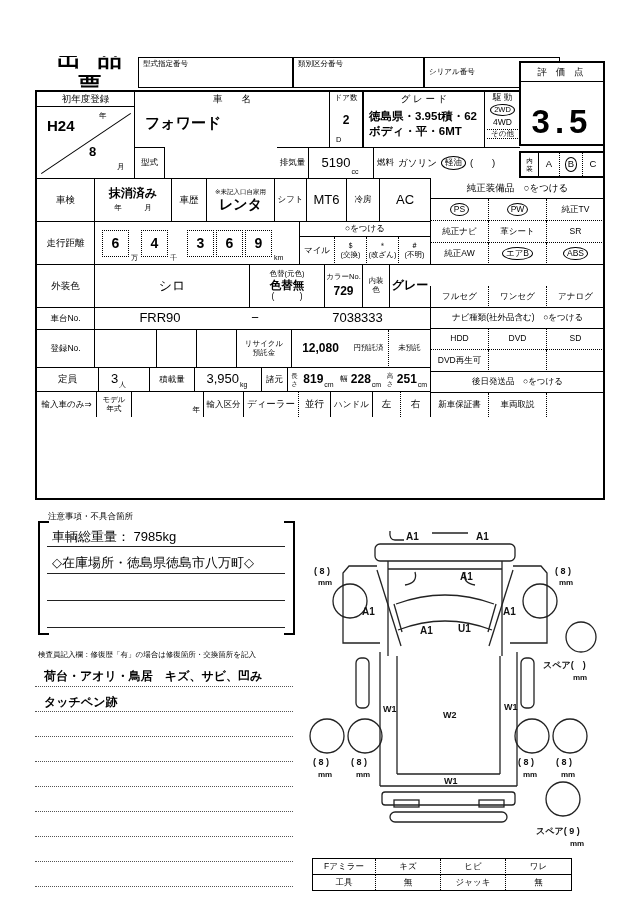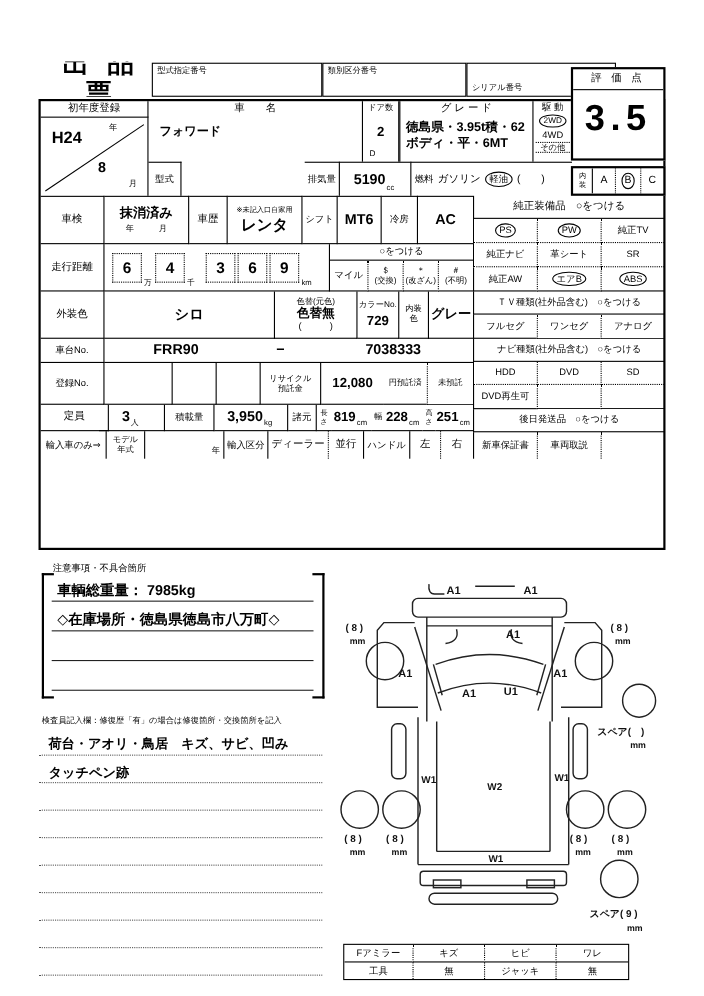--- a/index.html
+++ b/index.html
@@ -9,21 +9,21 @@
      text-align:center;line-height:1.15;overflow:hidden}
   .col{flex-direction:column}
   .jl{justify-content:flex-start;text-align:left}
   .b1{border:1px solid #000}.b2{border:2px solid #000}
   .br{border-right:1px solid #000}.bb{border-bottom:1px solid #000}
   .bt{border-top:1px solid #000}.bl{border-left:1px solid #000}
   .brd{border-right:1px dotted #000}.bld{border-left:1px dotted #000}.bbd{border-bottom:1px dotted #000}
   .s6{font-size:6.5px}.s7{font-size:7.5px}.s8{font-size:8.5px}.s9{font-size:9.5px}
   .bold{font-weight:bold}
   .v11{font-size:11.5px;font-weight:bold}.v12{font-size:12px;font-weight:bold}
-  .v13{font-size:13px;font-weight:bold}.v14{font-size:14px;font-weight:bold}
+  .v13{font-size:13px;font-weight:normal}.v14{font-size:14px;font-weight:bold}
   .pre{white-space:pre-line}
   .circ{border:1.5px solid #000;border-radius:50%;padding:0 3px;display:inline-block;line-height:1.35}
   .digit{border:1px dotted #000;width:27px;height:27px;display:flex;align-items:center;justify-content:center;
          font-size:14px;font-weight:bold;margin:0 1px;box-sizing:border-box}
   .unit{font-size:7px;align-self:flex-end;margin:0 2px 2px 1px}
   .wline{position:absolute;border-bottom:1.5px solid #222;height:0}
   .dotl{position:absolute;border-bottom:1.5px dotted #555;height:0}
   svg text{font-family:"Liberation Sans","DejaVu Sans",sans-serif;font-weight:bold;fill:#111}
 </style>
 </head>
@@ -31,37 +31,37 @@
 
 <div id="page">
 
   <div class="c bold" style="left:42px;top:56px;width:100px;height:32px;font-size:24px;letter-spacing:5px">出 品 票</div>
   <div class="c b1 jl" style="left:138px;top:57px;width:155px;height:31px;align-items:flex-start;padding:2px 4px">
     <span class="s7">型式指定番号</span>
   </div>
   <div class="c b1 jl" style="left:293px;top:57px;width:131px;height:31px;align-items:flex-start;padding:2px 4px">
     <span class="s7">類別区分番号</span>
   </div>
-  <div class="c b1 jl" style="left:424px;top:57px;width:136px;height:31px;align-items:flex-end;padding:2px 4px">
+  <div class="c b1 jl" style="left:424px;top:57px;width:136px;height:31px;align-items:center;padding:2px 4px">
     <span class="s7">シリアル番号</span>
   </div>
 
   <div class="c b2" style="left:35px;top:90px;width:570px;height:410px"></div>
 
   <div class="c br bb s9" style="left:37px;top:92px;width:98px;height:15px">初年度登録</div>
   <div class="c br" style="left:37px;top:107px;width:98px;height:71px">
     <span style="position:absolute;left:10px;top:10px;font-size:15px;font-weight:bold">H24</span>
     <span class="s7" style="position:absolute;left:62px;top:5px">年</span>
     <span style="position:absolute;left:52px;top:38px;font-size:13px;font-weight:bold">8</span>
     <span class="s7" style="position:absolute;left:80px;top:56px">月</span>
     <div style="position:absolute;left:-5px;top:36px;width:108px;border-top:1px solid #000;transform:rotate(-34deg)"></div>
   </div>
   <div class="c br col" style="left:135px;top:92px;width:195px;height:55px">
     <span class="s9" style="position:absolute;top:2px;left:0;right:0">車　　名</span>
-    <span style="position:absolute;top:22px;left:10px;font-size:11px;font-weight:bold">フォワード</span>
+    <span style="position:absolute;top:22px;left:10px;font-size:15px;font-weight:bold">フォワード</span>
   </div>
   <div class="c br bt s8" style="left:135px;top:147px;width:30px;height:31px">型式</div>
   <div class="c br" style="left:330px;top:92px;width:33px;height:55px">
     <span class="s7" style="position:absolute;top:2px;left:0;right:0">ドア数</span>
     <span class="v12" style="position:absolute;top:22px;left:0;right:0">2</span>
     <span class="s7" style="position:absolute;bottom:2px;left:6px">D</span>
   </div>
   <div class="c br bt s8" style="left:277px;top:147px;width:32px;height:31px">排気量</div>
   <div class="c bt" style="left:309px;top:147px;width:64px;height:31px">
     <span class="v13">5190</span>
@@ -80,21 +80,21 @@
   </div>
   <div class="c bl col" style="left:484px;top:92px;width:36px;height:55px;justify-content:flex-start">
     <span class="s8" style="margin-top:1px">駆 動</span>
     <span class="circ" style="font-size:7.5px;margin-top:1px">2WD</span>
     <span class="s8" style="margin-top:2px">4WD</span>
     <span class="s7 bbd" style="width:90%;border-top:1px dotted #000;margin-top:1px">その他</span>
   </div>
 
   <div class="c b2 col" style="left:519px;top:61px;width:86px;height:85px;background:#fff;justify-content:flex-start">
     <span class="s9 bb" style="width:100%;height:18px;display:flex;align-items:center;justify-content:center;letter-spacing:3px">評 価 点</span>
-    <span class="bold" style="font-size:33px;letter-spacing:5px;margin-top:6px">3.5</span>
+    <span class="bold" style="font-size:33px;letter-spacing:5px;margin-top:21px">3.5</span>
   </div>
   <div class="c b2" style="left:519px;top:151px;width:86px;height:27px;background:#fff">
     <span class="c br s6 pre" style="left:0;top:0;width:18px;height:23px">内
 装</span>
     <span class="c s9" style="left:18px;top:0;width:20px;height:23px">A</span>
     <span class="c bld brd" style="left:38px;top:0;width:24px;height:23px">
       <span class="circ s9" style="padding:0 2px">B</span>
     </span>
     <span class="c s9" style="left:62px;top:0;width:20px;height:23px">C</span>
   </div>
@@ -224,21 +224,20 @@
   <div class="c bld bbd s8" style="left:488px;top:221px;width:58px;height:22px">革シート</div>
   <div class="c bld bbd s8" style="left:546px;top:221px;width:58px;height:22px">SR</div>
   <div class="c bl bb s8" style="left:430px;top:243px;width:58px;height:22px">純正AW</div>
   <div class="c bld bb" style="left:488px;top:243px;width:58px;height:22px">
     <span class="circ s8">エアB</span>
     </div>
   <div class="c bld bb" style="left:546px;top:243px;width:58px;height:22px">
     <span class="circ s8">ABS</span>
     </div>
 
-  <div class="c bl bb s8" style="left:430px;top:265px;width:174px;height:21px">ＴＶ種類(社外品含む)　○をつける</div>
   <div class="c bl bb s8" style="left:430px;top:286px;width:58px;height:22px">フルセグ</div>
   <div class="c bld bb s8" style="left:488px;top:286px;width:58px;height:22px">ワンセグ</div>
   <div class="c bld bb s8" style="left:546px;top:286px;width:58px;height:22px">アナログ</div>
 
   <div class="c bl bb s8" style="left:430px;top:308px;width:174px;height:21px">ナビ種類(社外品含む)　○をつける</div>
   <div class="c bl bbd s8" style="left:430px;top:329px;width:58px;height:21px">HDD</div>
   <div class="c bld bbd s8" style="left:488px;top:329px;width:58px;height:21px">DVD</div>
   <div class="c bld bbd s8" style="left:546px;top:329px;width:58px;height:21px">SD</div>
   <div class="c bl bb s8" style="left:430px;top:350px;width:58px;height:22px">DVD再生可</div>
   <div class="c bld bb" style="left:488px;top:350px;width:58px;height:22px"></div>

